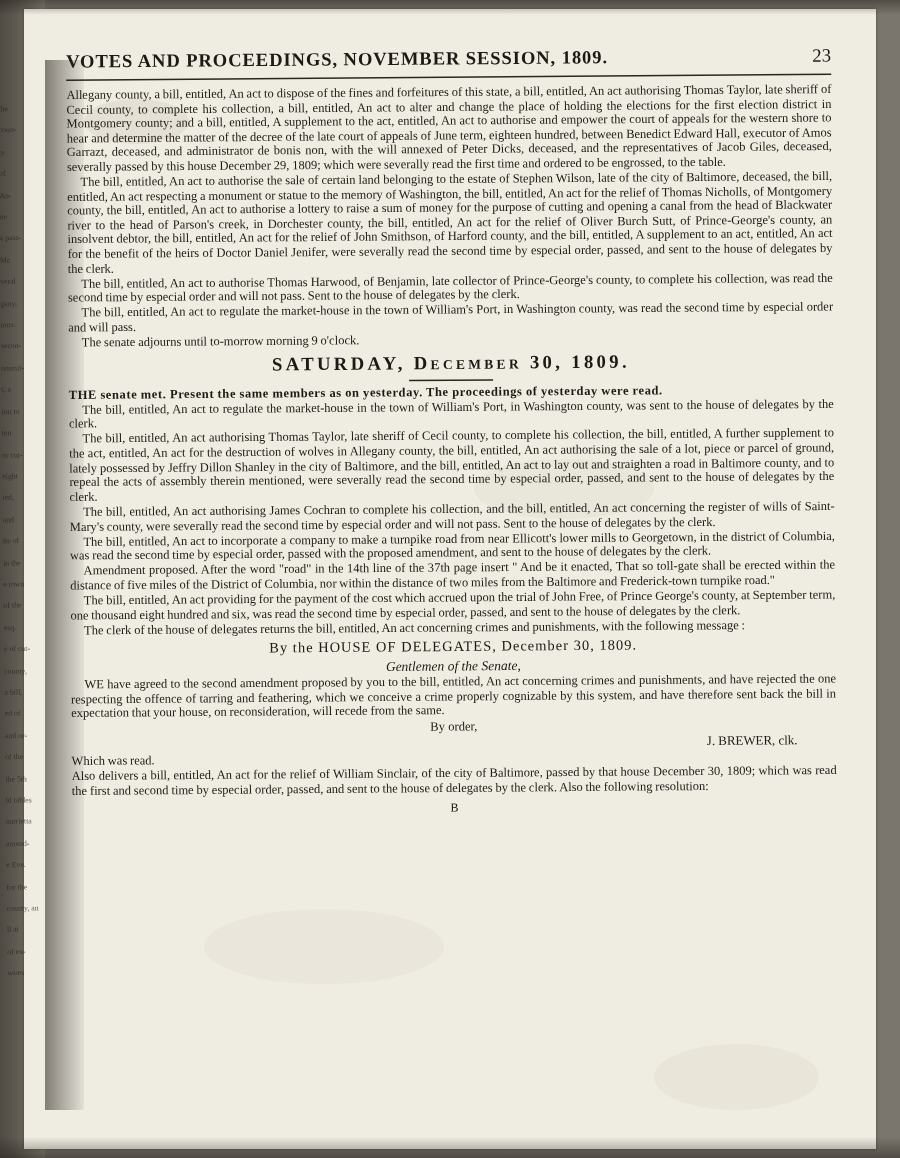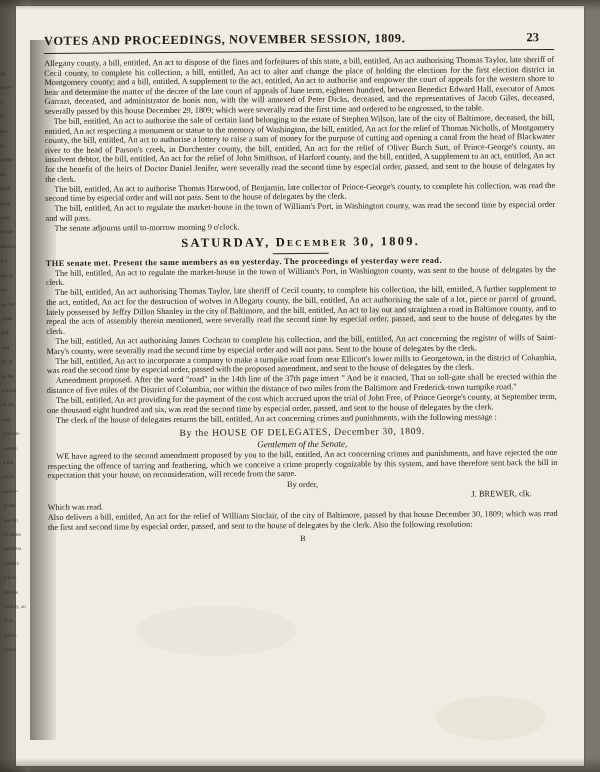--- a/index.html
+++ b/index.html
@@ -86,23 +86,23 @@
   }
   .rh-title {
     font-variant: small-caps;
     font-weight: bold;
     font-size: 12.4px;
     letter-spacing: .6px;
     white-space: nowrap;
   }
   .rh-page {
     position: absolute;
-    right: 15px;
+    right: 0;
     top: 0;
-    font-weight: bold;
+    font-weight: normal;
     font-size: 12.5px;
   }
 
   p.body {
     margin: 0 0 0.5px 0;
     font-size: 8.35px;
     line-height: 9.6px;
     text-align: justify;
     text-indent: 9px;
     word-spacing: -0.2px;

